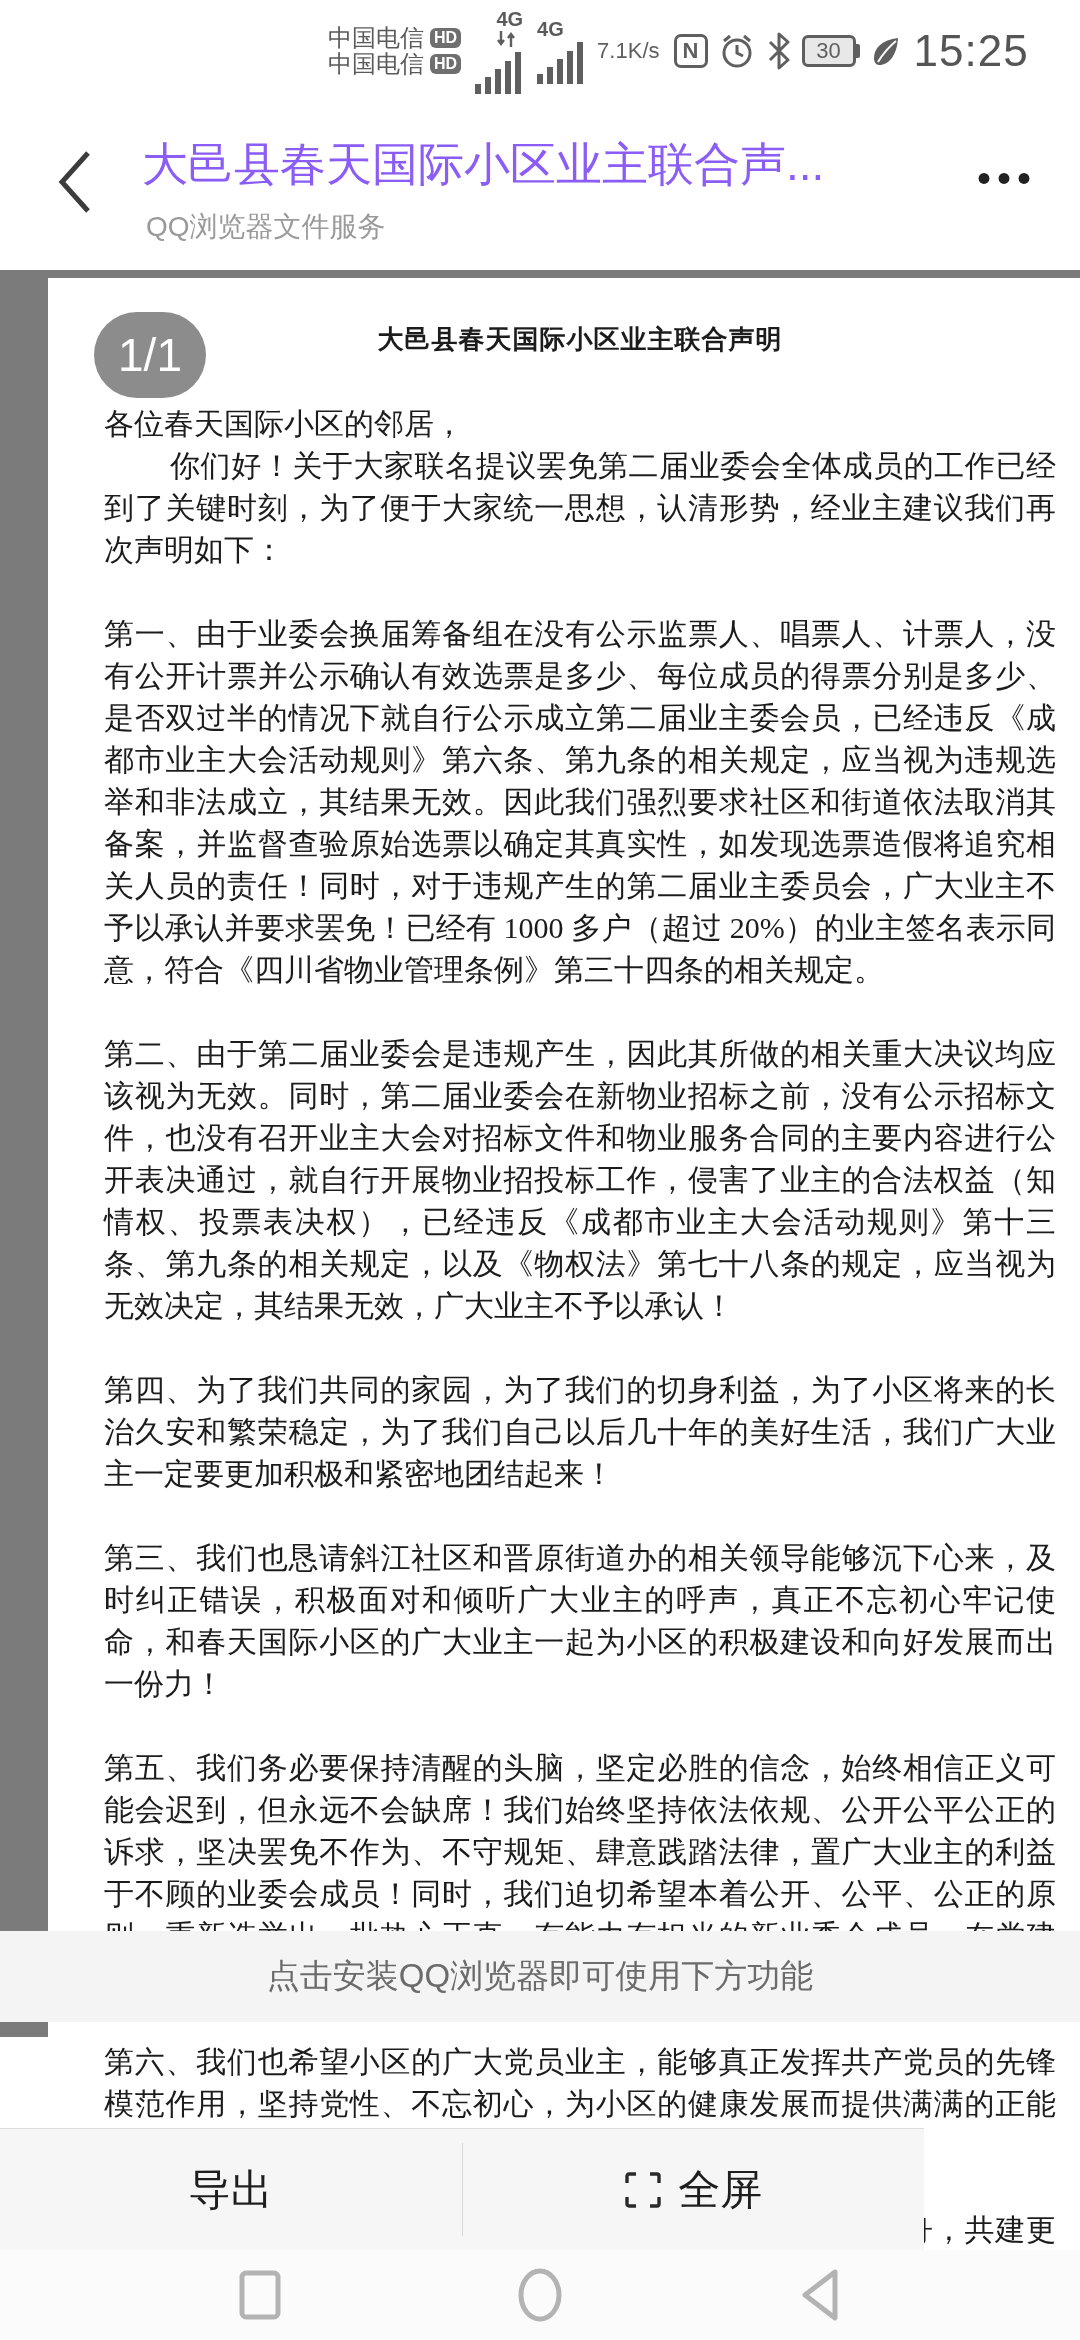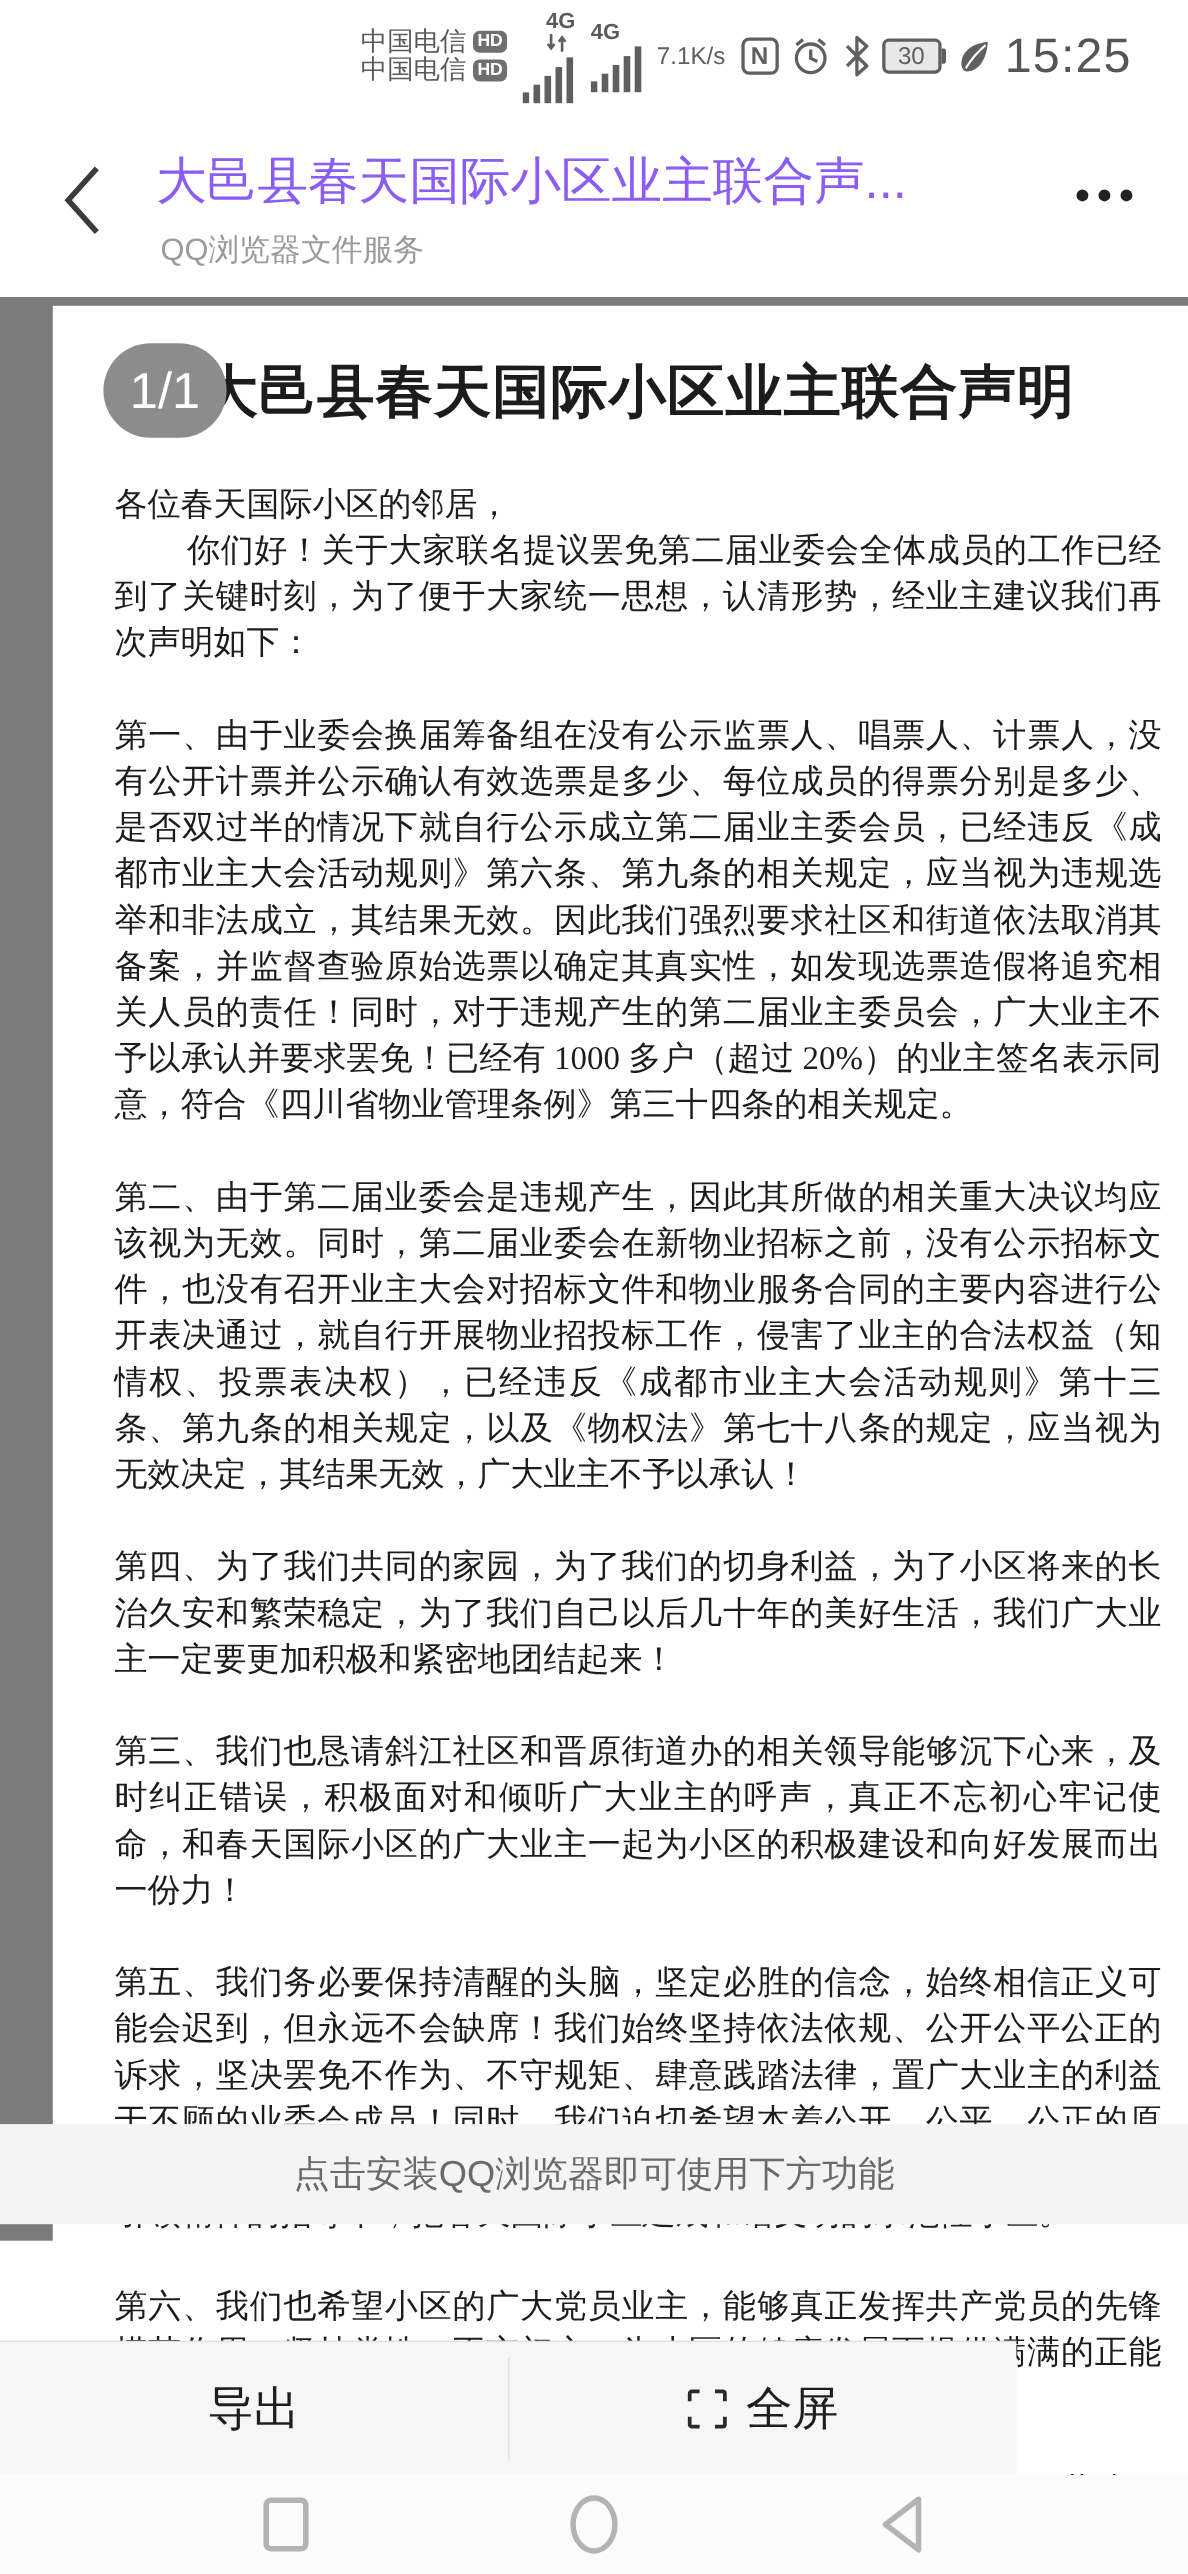--- a/index.html
+++ b/index.html
@@ -42,21 +42,21 @@
   
   .doc-viewport { position:absolute; top:270px; left:0; width:1080px; height:1767px;
     background:#7b7b7b; padding:8px 8px 0 8px; }
   .doc-page { width:1064px; height:1804px; background:#fff; position:relative;
     padding:36px 56px 0 56px;
     font-family:"Liberation Serif","DejaVu Serif",serif; color:#1c1c1c;margin-left:40px; }
   .page-badge { position:absolute; left:46px; top:34px; width:112px; height:86px;
     background:#8c8c8c; border-radius:52px; display:flex; align-items:center;
     justify-content:center; color:#fff; font-size:46px;
     font-family:"Liberation Sans","DejaVu Sans",sans-serif; }
-  .doc-title { text-align:center; font-size:52px; font-weight:bold; margin-top:8px;
+  .doc-title { text-align:center; font-size:26px; font-weight:bold; margin-top:8px;
     letter-spacing:1px; font-family:"Liberation Sans","DejaVu Sans",sans-serif; }
   .doc-body { margin-top:46px; font-size:30px; line-height:42px; text-align:justify; }
   .doc-body p.intro { text-indent:2.2em; }
   .doc-body p.para { margin-top:42px; }
 
   
   .install-banner { position:absolute; top:1931px; left:0; width:1080px; height:91px;
     background:#f4f4f4; display:flex; align-items:center; justify-content:center;
     font-size:33px; color:#6b6b6b; }
 

